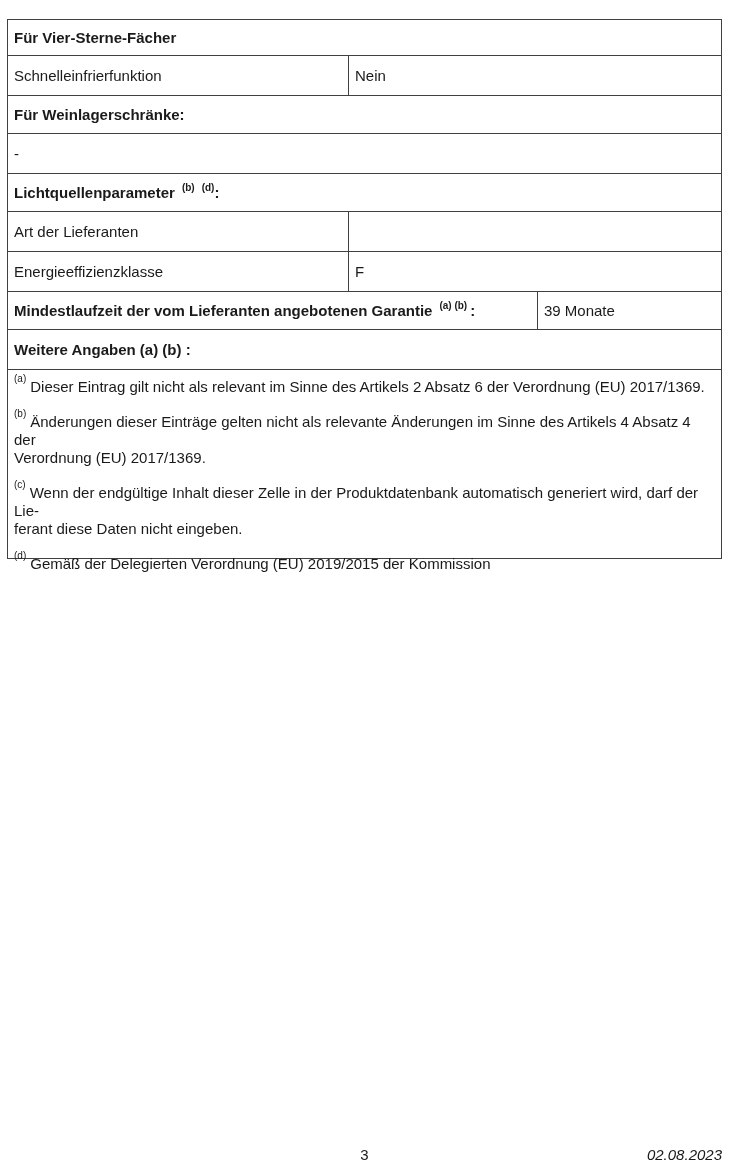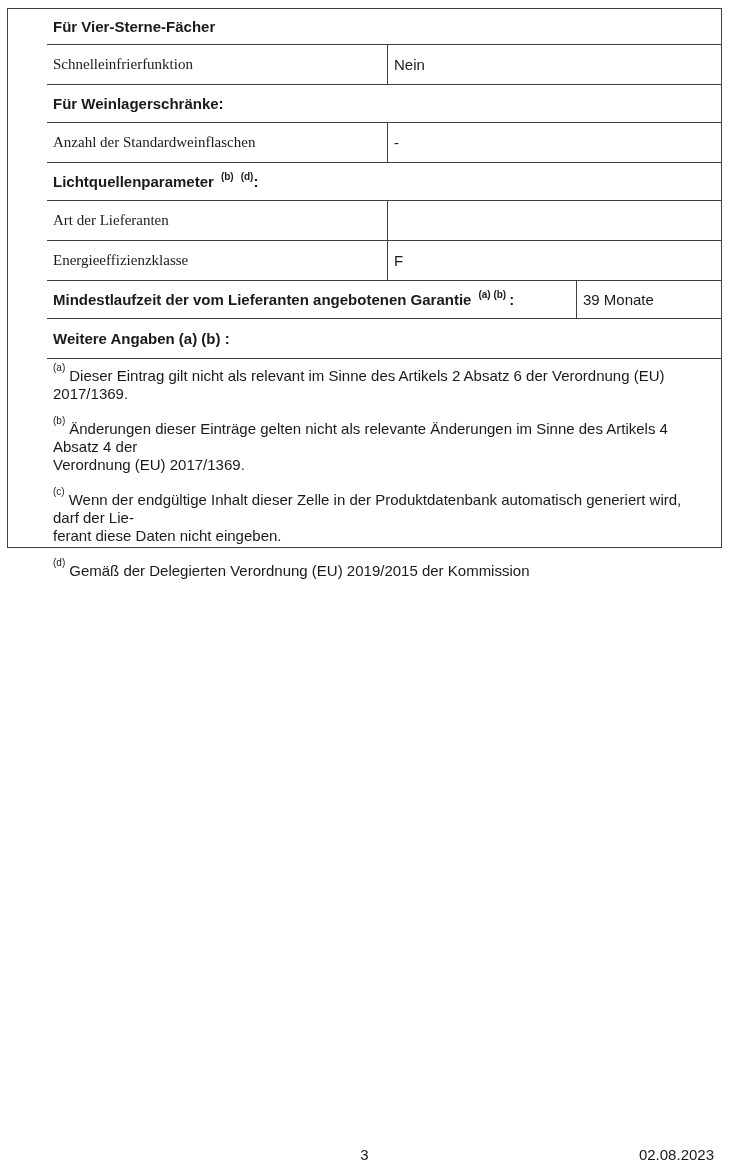--- a/index.html
+++ b/index.html
@@ -6,34 +6,33 @@
   html,body { background:#ffffff; }
   .page {
     position:relative;
     width:750px; height:1171px;
     background:#ffffff;
     font-family:"Liberation Sans", sans-serif;
     color:#1a1a1a;
     overflow:hidden;
   }
   .doc-table {
-    position:absolute; left:7px; top:8px; width:715px;
+    position:absolute; left:7px; top:19px; width:715px;
     border:1.5px solid #404040;
     background:#ffffff;
-    padding-left:39px;
   }
   .row { display:flex; border-bottom:1.5px solid #404040; }
   .row:last-child { border-bottom:none; }
   .h36{height:36px} .h38{height:38px} .h40{height:40px} .h60{height:60px} .h188{height:188px}
   .cell {
     display:flex; align-items:center;
     padding:0 8px 0 6px;
     font-size:15px; line-height:19px;
   }
-  .label-cell { width:341px; border-right:1.5px solid #404040; flex:none;font-family:Liberation Serif, serif; }
+  .label-cell { width:341px; border-right:1.5px solid #404040; flex:none; }
   .value-cell { flex:1; }
   .wide-label { width:530px; border-right:1.5px solid #404040; flex:none; }
   .section-cell { width:100%; font-weight:bold; }
   .sup {
     font-size:10px; line-height:0;
     position:relative; top:-5px;
     white-space:pre;
   }
   .sup.gap { margin-left:7px; }
   .colon { margin-left:3px; }
@@ -44,21 +43,21 @@
   }
   .pre { white-space:pre-line; }
   .footnotes-cell p { margin:0 0 17px; line-height:18px; font-size:15px; }
   .footnotes-cell p:last-child { margin-bottom:0; }
   .fn-sup { font-size:10px; line-height:0; position:relative; top:-4px; margin-right:4px; white-space:pre; }
   .footer {
     position:absolute; left:7px; top:1146px; width:715px;
     font-size:15px; line-height:18px;
   }
   .footer .page-num { display:block; text-align:center; }
-  .footer .date { position:absolute; right:8px; top:0; }
+  .footer .date { position:absolute; right:0; top:0;font-style:italic; }
 </style>
 </head>
 <body>
 
 <div class="page">
 
   <div class="doc-table">
 
     <div class="row h36">
       <div class="cell section-cell">Für Vier-Sterne-Fächer</div>
@@ -67,21 +66,20 @@
     <div class="row h40">
       <div class="cell label-cell">Schnelleinfrierfunktion</div>
       <div class="cell value-cell">Nein</div>
     </div>
 
     <div class="row h38">
       <div class="cell section-cell">Für Weinlagerschränke:</div>
     </div>
 
     <div class="row h40">
-      <div class="cell label-cell">Anzahl der Standardweinflaschen</div>
       <div class="cell value-cell">-</div>
     </div>
 
     <div class="row h38">
       <div class="cell section-cell">
         <span>Lichtquellenparameter</span>
         <span class="sup gap">(b)</span>
         <span class="sup gap">(d)</span>
         <span>:</span>
       </div>

